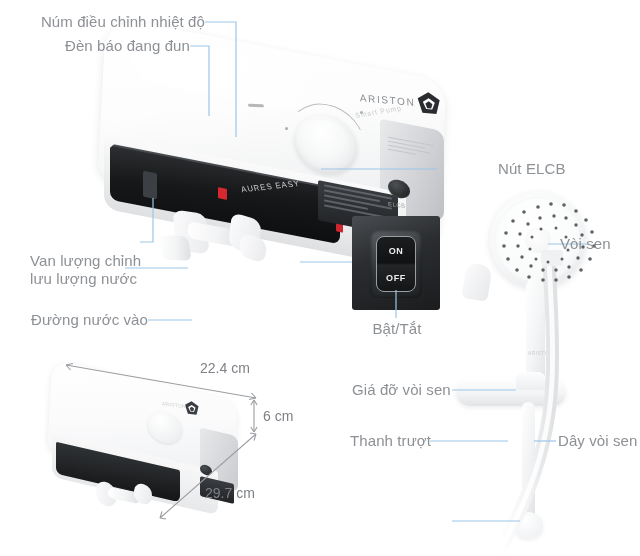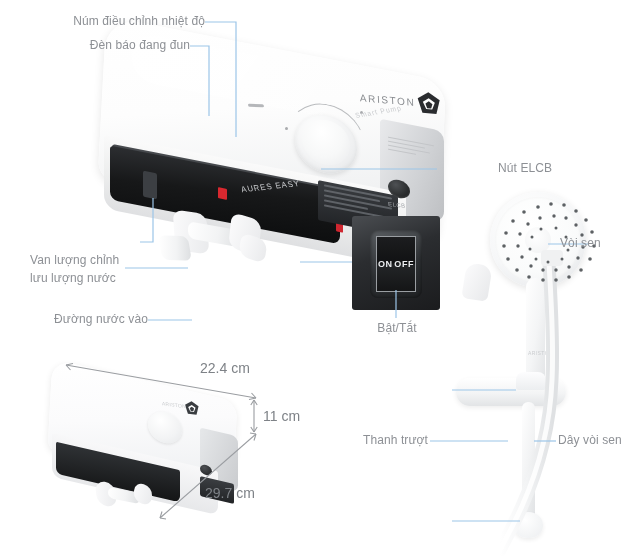--- a/index.html
+++ b/index.html
@@ -13,21 +13,21 @@
   #stage {
     position: relative;
     width: 640px;
     height: 556px;
     background: #ffffff;
     overflow: hidden;
   }
   .lbl {
     position: absolute;
     color: #8d9095;
-    font-size: 12px;
+    font-size: 15px;
     line-height: 17px;
     white-space: pre;
     letter-spacing: 0.1px;
   }
   .lbl.r { text-align: right; }
   .dim {
     position: absolute;
     color: #7e8287;
     font-size: 14px;
     white-space: pre;
@@ -161,23 +161,23 @@
   }
   .sw-bezel{
     position:absolute; left:18px; top:14px; width:52px; height:68px;
     background: linear-gradient(160deg,#5b5f63,#2e3134 55%,#202224);
     border-radius:8px;
     box-shadow: inset 0 0 4px rgba(0,0,0,.6);
   }
   .sw-rocker{
     position:absolute; left:24px; top:20px; width:40px; height:56px;
     background: linear-gradient(180deg,#1c1d1f,#111213 48%,#232527 52%,#141516);
-    border-radius:0;
+    border-radius:8px;
     border:1.2px solid #9a9ea2;
-    display:flex; flex-direction:row; align-items:center; justify-content:space-around;
+    display:flex; flex-direction:column; align-items:center; justify-content:space-around;
   }
   .sw-rocker span{ color:#eceef0; font-size:9px; font-weight:bold; letter-spacing:.6px; }
 
   
   #unitSmall{ position:absolute; left:42px; top:372px; width:230px; height:150px; }
   .s-top{
     position:absolute; left:8px; top:8px; width:185px; height:92px;
     background: linear-gradient(165deg,#ffffff,#fbfbfc 45%,#eceef0);
     border-radius:20px 16px 12px 10px;
     transform: skewY(13deg) skewX(-3deg);
@@ -481,23 +481,24 @@
   <div class="lbl" style="left:30px; top:270px;">lưu lượng nước</div>
 
   <div class="lbl r" style="left:8px; top:311px; width:140px;">Đường nước vào</div>
 
   <div class="lbl" style="left:462px; top:160px;margin-left:36px;">Nút ELCB</div>
 
   <div class="lbl" style="left:361px; top:320px; width:72px; text-align:center;">Bật/Tắt</div>
 
   <div class="lbl" style="left:560px; top:235px;">Vòi sen</div>
 
+  <div class="lbl r" style="left:352px; top:381px; width:98px;">Giá đỡ vòi sen</div>
 
   <div class="lbl r" style="left:350px; top:432px; width:78px;">Thanh trượt</div>
 
   <div class="lbl" style="left:558px; top:432px;">Dây vòi sen</div>
 
 
   <div class="dim" style="left:200px; top:360px;">22.4 cm</div>
-  <div class="dim" style="left:263px; top:408px;">11 cm</div>
+  <div class="dim" style="left:263px; top:408px;">6 cm</div>
   <div class="dim" style="left:205px; top:485px;">29.7 cm</div>
 
 </div>
 
 </body></html>

